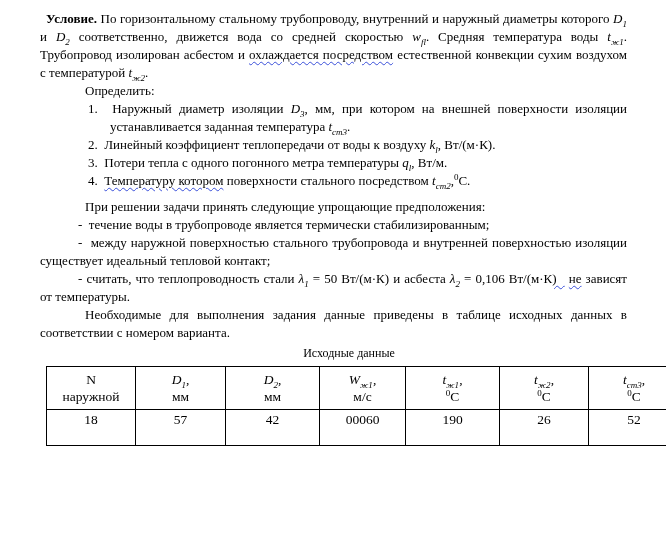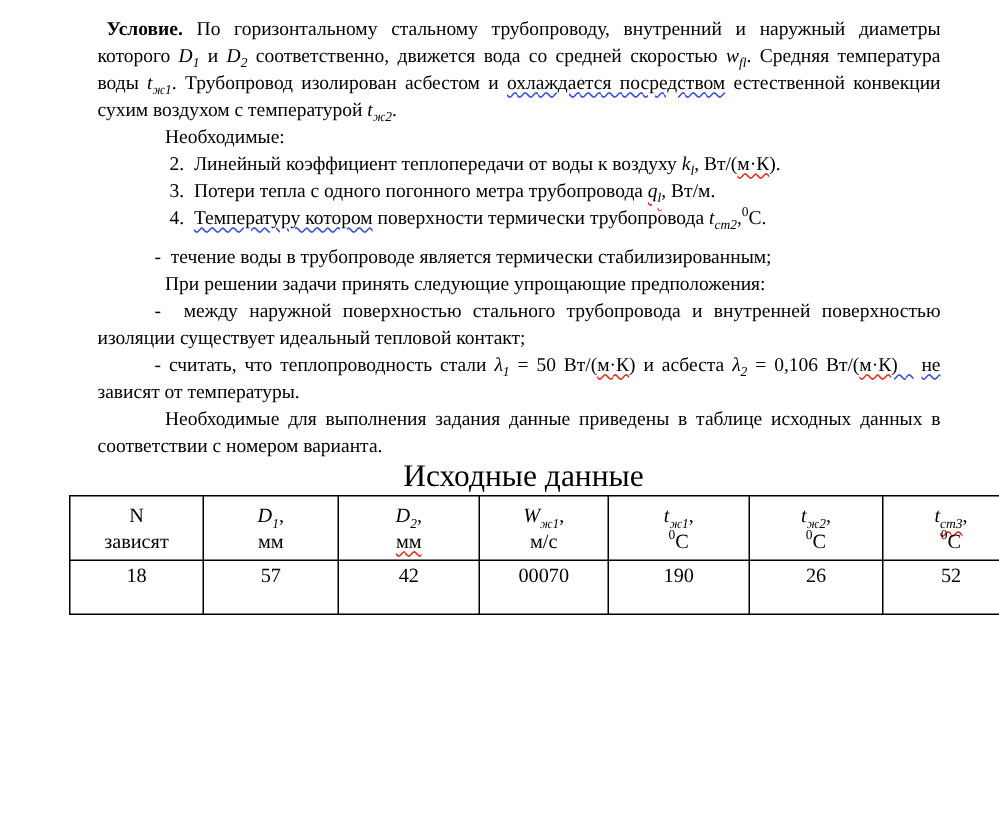--- a/index.html
+++ b/index.html
@@ -13,48 +13,46 @@
   .page {
     box-sizing: border-box;
     width: 666px; height: 554px;
     padding: 10px 39px 0 40px;
     background: #ffffff;
   }
   .doc-body {
     font-size: 13px;
     line-height: 18px;
     text-align: justify;
-    margin-left: 25px;
   }
   .para { margin: 0; }
   .p-cond   { text-indent: 6px; }
   .p-indent { text-indent: 45px; }
   .p-dash   { text-indent: 38px; }
   .li       { margin-left: 70px; text-indent: -22px; }
   .p-blank  { height: 8px; }
   .b   { font-weight: bold; }
   .i   { font-style: italic; }
   .subi { font-style: italic; font-size: 9px; vertical-align: sub; line-height: 0; }
   .sup  { font-size: 9px; vertical-align: super; line-height: 0; }
   .wb {
     text-decoration: underline;
     text-decoration-style: wavy;
     text-decoration-color: #3a50d9;
     text-decoration-thickness: 1px;
     text-underline-offset: 2px;
   }
   .wr {
-    text-decoration: underline;
     text-decoration-style: wavy;
     text-decoration-color: #e03022;
     text-decoration-thickness: 1px;
     text-underline-offset: 2px;
   }
   .table-title {
-    font-size: 21px;
+    font-size: 12px;
     line-height: 21px;
     text-align: center;
     margin: 1px 0 2px 6px;
     width: 606px;
   }
   .data-table {
     border-collapse: collapse;
     table-layout: fixed;
     margin-left: 6px;
     width: 606px;
@@ -75,38 +73,39 @@
   .data-table th:nth-child(5), .data-table td:nth-child(5) { width: 89px; margin-top: 12px; }
   .data-table th:nth-child(6), .data-table td:nth-child(6) { width: 84px; margin-top: 38px; }
   .data-table th:nth-child(7), .data-table td:nth-child(7) { width: 86px; }
 </style>
 </head>
 <body>
 
 <div class="page">
   <div class="doc-body">
       <div class="para p-cond"><span class="b">Условие.</span><span> По горизонтальному стальному трубопроводу, внутренний и наружный диаметры которого </span><span class="i">D</span><span class="subi">1</span><span> и </span><span class="i">D</span><span class="subi">2</span><span> соответственно, движется вода со средней скоростью </span><span class="i">w</span><span class="subi">fl</span><span>. Средняя температура воды </span><span class="i">t</span><span class="subi">ж1</span><span>. Трубопровод изолирован асбестом и </span><span class="wb">охлаждается  посредством</span><span> естественной конвекции сухим воздухом с температурой </span><span class="i">t</span><span class="subi">ж2</span><span>.</span></div>
-      <div class="para p-indent"><span>Необходимые:</span></div>
+      <div class="para p-indent"><span>Определить:</span></div>
+      <div class="para li"><span>1.&nbsp;&nbsp;</span><span>Наружный диаметр изоляции </span><span class="i">D</span><span class="subi">3</span><span>, мм, при котором на внешней поверхности изоляции устанавливается заданная температура </span><span class="i">t</span><span class="subi">ст3</span><span>.</span></div>
       <div class="para li"><span>2.&nbsp;&nbsp;</span><span>Линейный коэффициент теплопередачи от воды к воздуху </span><span class="i">k</span><span class="subi">l</span><span>, Вт/(</span><span class="wr">м·К</span><span>).</span></div>
-      <div class="para li"><span>3.&nbsp;&nbsp;</span><span>Потери тепла с одного погонного метра трубопровода </span><span class="i wr">q</span><span class="subi wr">l</span><span>, Вт/м.</span></div>
-      <div class="para li"><span>4.&nbsp;&nbsp;</span><span class="wb">Температуру  котором</span><span>  поверхности термически трубопровода </span><span class="i">t</span><span class="subi">ст2</span><span>,</span><span class="sup">0</span><span>С.</span></div>
+      <div class="para li"><span>3.&nbsp;&nbsp;</span><span>Потери тепла с одного погонного метра температуры </span><span class="i wr">q</span><span class="subi wr">l</span><span>, Вт/м.</span></div>
+      <div class="para li"><span>4.&nbsp;&nbsp;</span><span class="wb">Температуру  котором</span><span>  поверхности стального посредством </span><span class="i">t</span><span class="subi">ст2</span><span>,</span><span class="sup">0</span><span>С.</span></div>
       <div class="para p-blank"></div>
+      <div class="para p-indent"><span>При решении задачи принять следующие упрощающие предположения:</span></div>
       <div class="para p-dash"><span>-&nbsp;&nbsp;течение воды в трубопроводе является термически стабилизированным;</span></div>
-      <div class="para p-indent"><span>При решении задачи принять следующие упрощающие предположения:</span></div>
       <div class="para p-dash"><span>-&nbsp;&nbsp;между наружной поверхностью стального трубопровода и внутренней поверхностью изоляции существует идеальный тепловой контакт;</span></div>
       <div class="para p-dash"><span>-&nbsp;считать, что теплопроводность стали </span><span class="i">λ</span><span class="subi">1</span><span> = 50 Вт/(</span><span class="wr">м·К</span><span>) и асбеста </span><span class="i">λ</span><span class="subi">2</span><span> = 0,106 Вт/(</span><span class="wr">м·К</span><span class="wb">)&nbsp;&nbsp;</span><span> </span><span class="wb">не</span><span> зависят от температуры.</span></div>
       <div class="para p-indent"><span>Необходимые для выполнения задания данные приведены в таблице исходных данных в соответствии с номером варианта.</span></div>
     </div>
   <div class="table-title">Исходные данные</div>
   <table class="data-table">
     <thead>
       <tr>
           <th>
             <div><span>N</span></div>
-            <div><span>зависят</span></div>
+            <div><span>наружной</span></div>
           </th>
           <th>
             <div><span class="i">D</span><span class="subi">1</span><span>,</span></div>
             <div><span>мм</span></div>
           </th>
           <th>
             <div><span class="i">D</span><span class="subi">2</span><span>,</span></div>
             <div><span class="wr">мм</span></div>
           </th>
           <th>
@@ -125,20 +124,20 @@
             <div><span class="i">t</span><span class="subi wr">ст3</span><span>,</span></div>
             <div><span class="sup">0</span><span>С</span></div>
           </th>
         </tr>
     </thead>
     <tbody>
       <tr>
           <td>18</td>
           <td>57</td>
           <td>42</td>
-          <td>00070</td>
+          <td>00060</td>
           <td>190</td>
           <td>26</td>
           <td>52</td>
         </tr>
     </tbody>
   </table>
 </div>
 
 </body></html>

